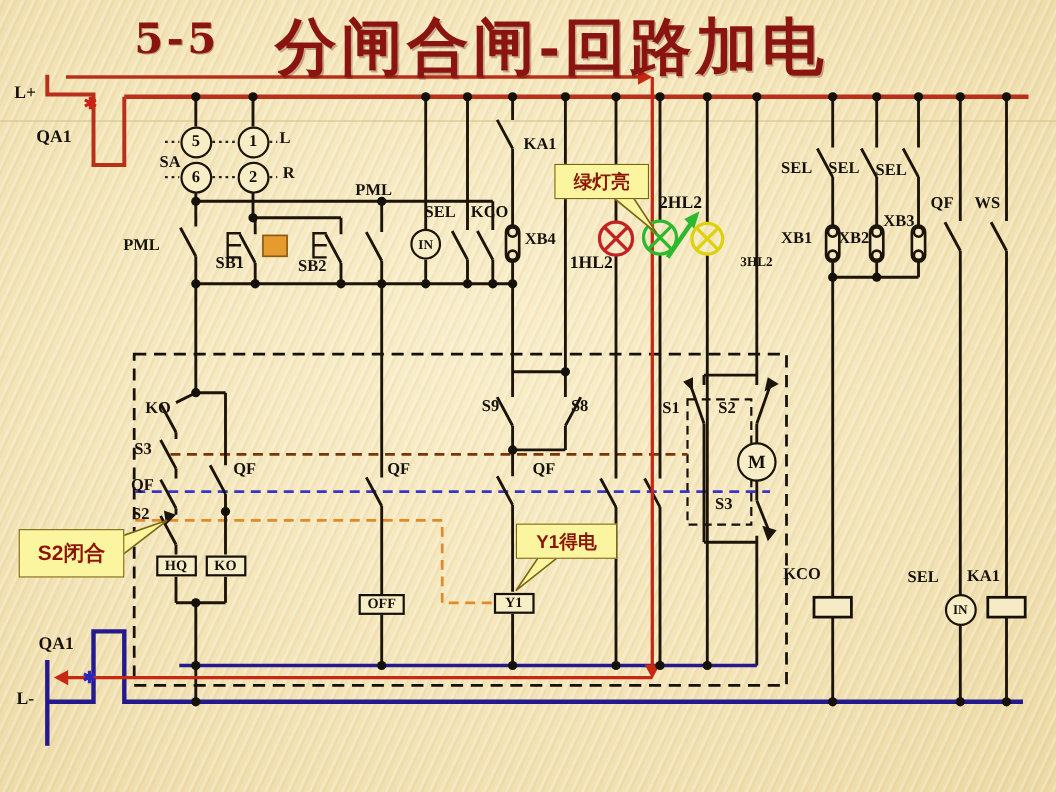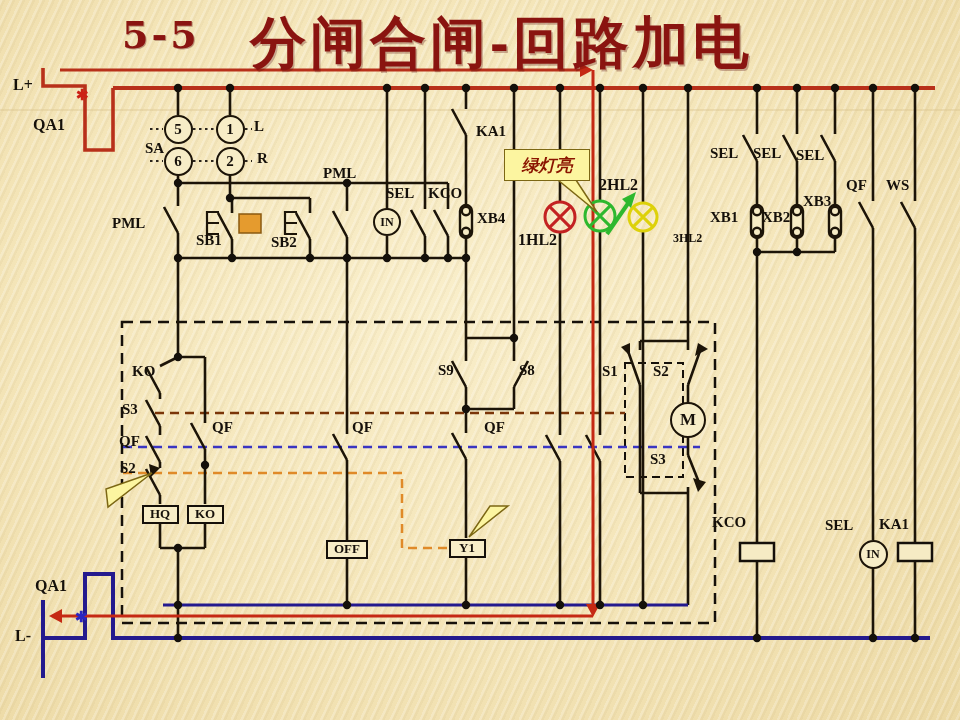--- a/index.html
+++ b/index.html
@@ -265,16 +265,18 @@
       <div class="circ" style="width: 29px; height: 29px; left: 215.5px; top: 146.5px;">2</div>
       <div class="circ" style="width: 28px; height: 28px; left: 373px; top: 208px; font-size: 12px;">IN</div>
       <div class="circ" style="width: 36px; height: 36px; left: 670px; top: 402px; font-size: 17px;">M</div>
       <div class="circ" style="width: 29px; height: 29px; left: 858.5px; top: 539.5px; font-size: 12px;">IN</div>
       <div class="boxc" style="width: 37px; height: 19px; left: 141.5px; top: 504.5px;">HQ</div>
       <div class="boxc" style="width: 37px; height: 19px; left: 186.5px; top: 504.5px;">KO</div>
       <div class="boxc" style="width: 42px; height: 19px; left: 326px; top: 539.5px;">OFF</div>
       <div class="boxc" style="width: 37px; height: 19px; left: 448.5px; top: 538.5px;">Y1</div>
     </div>
 
-  <div class="callout" style="left:504px;top:149px;width:84px;height:30px;font-style:italic;">绿灯亮</div>
+  <div class="callout" style="left:504px;top:149px;width:84px;height:30px;">绿灯亮</div>
+  <div class="callout" style="left:17px;top:481px;width:94px;height:42px;font-size:19px;">S2闭合</div>
+  <div class="callout" style="left:469px;top:476px;width:90px;height:30px;">Y1得电</div>
 
 
 </div>
 
 </body></html>

